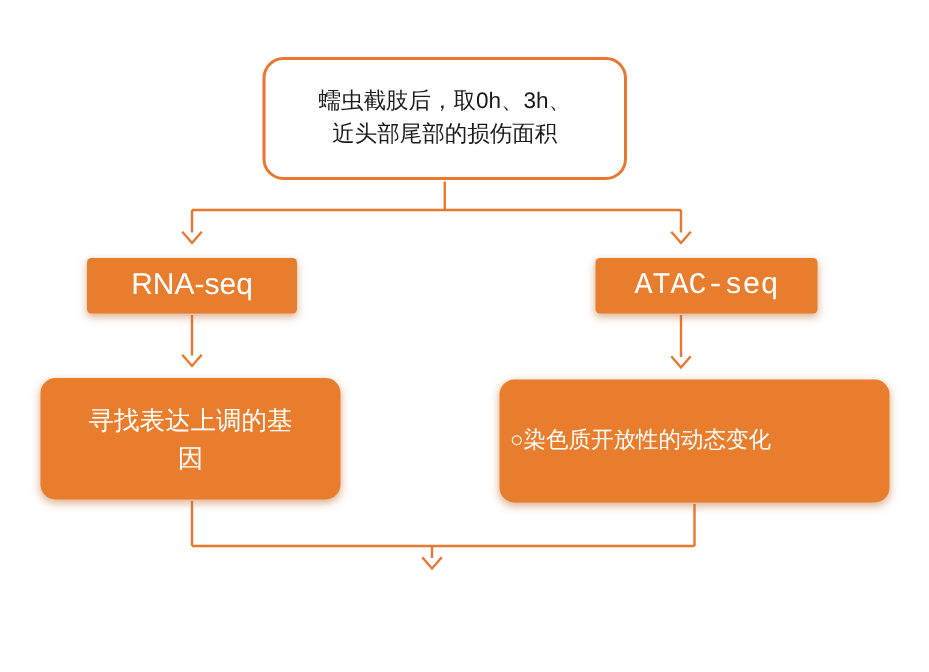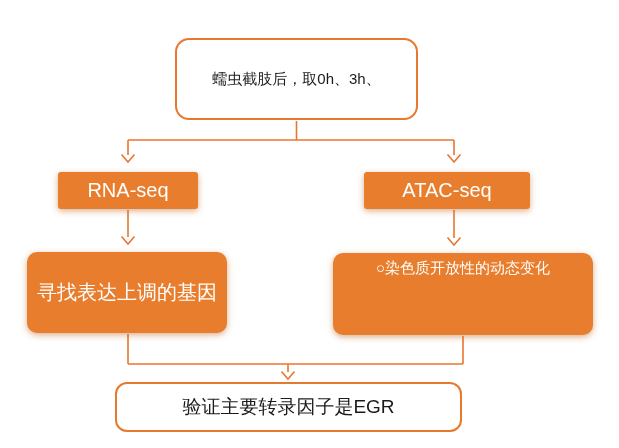--- a/index.html
+++ b/index.html
@@ -31,20 +31,21 @@
   .connectors path {
     stroke: var(--accent-line);
     stroke-width: 1.6;
     fill: none;
     stroke-linejoin: miter;
   }
   .node {
     position: absolute;
     box-sizing: border-box;
     display: flex;
+    flex-direction: column;
     align-items: center;
     justify-content: center;
     text-align: center;
     z-index: 2;
   }
   .outline-box {
     background: var(--background);
     border: 2px solid var(--accent-line);
     color: var(--dark-text);
   }
@@ -58,26 +59,26 @@
     width: 243px; height: 82px;
     border-radius: 14px;
     font-size: 15px;
     line-height: 22px;
   }
   .seq-box {
     border-radius: 3px;
     font-size: 20px;
   }
   .rna-box  { left: 58px;  top: 172px; width: 140px; height: 37px; }
-  .atac-box { left: 364px; top: 172px; width: 166px; height: 37px; }
+  .atac-box { left: 397px; top: 172px; width: 148px; height: 37px; font-family: Liberation Mono, monospace; }
   .left-result-box {
     left: 27px; top: 252px;
     width: 200px; height: 81px;
     border-radius: 10px;
-    font-size: 20px;
+    font-size: 17px;
     line-height: 25px;
   }
   .right-result-box {
     left: 333px; top: 253px;
     width: 260px; height: 82px;
     border-radius: 10px;
     font-size: 15px;
     line-height: 26px;
     align-items: flex-start;
     text-align: left;
@@ -115,30 +116,30 @@
 
     <path d="M128,334 L128,364"></path>
     <path d="M463,336 L463,364"></path>
     <path d="M128,364 L463,364"></path>
     <path d="M288,364 L288,372"></path>
     <path d="M281.5,371.5 L288,379 L294.5,371.5"></path>
   </svg>
 
   <div class="node outline-box top-box">
     <div>蠕虫截肢后，取0h、3h、</div>
+    <div>近头部尾部的损伤面积</div>
   </div>
 
   <div class="node fill-box seq-box rna-box">RNA-seq</div>
 
   <div class="node fill-box seq-box atac-box">ATAC-seq</div>
 
   <div class="node fill-box left-result-box">
     <div>寻找表达上调的基</div>
     <div>因</div>
   </div>
 
   <div class="node fill-box right-result-box">
     <div>○染色质开放性的动态变化</div>
   </div>
 
-  <div class="node outline-box conclusion-box">验证主要转录因子是EGR</div>
 
 </div>
 
 </body></html>

